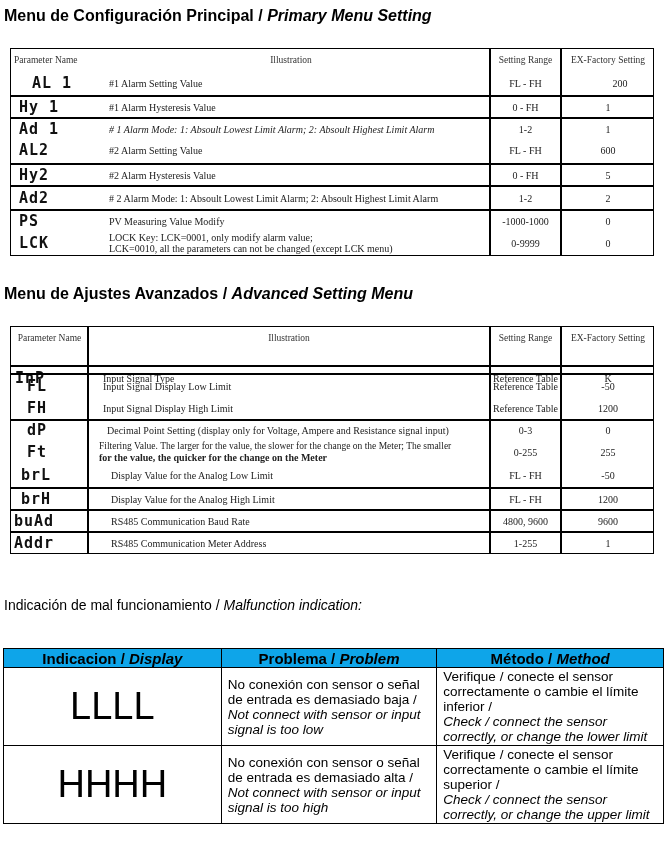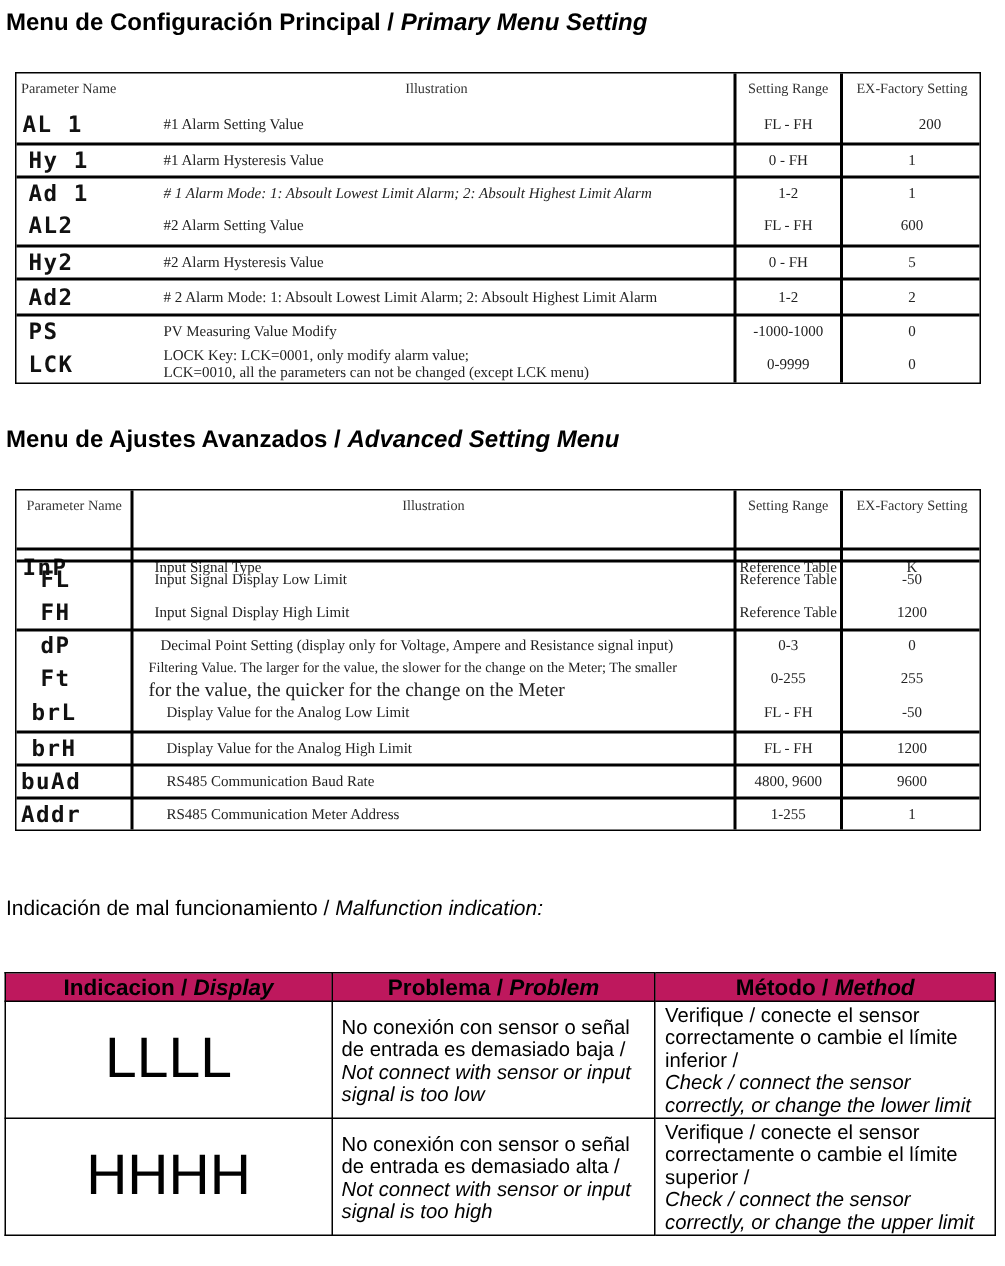--- a/index.html
+++ b/index.html
@@ -13,21 +13,21 @@
   .prow { position: absolute; left: 0; right: 0; box-sizing: border-box; }
   .prow.sep { border-top: 2px solid #000; }
   .pcell { position: absolute; top: 0; bottom: 0; display: flex; align-items: center; box-sizing: border-box; }
   .pcell.center { justify-content: center; text-align: center; }
   .vline { position: absolute; top: 0; bottom: 0; width: 0; border-left: 2px solid #000; }
   .seg { font-family: "DejaVu Sans Mono", monospace; font-weight: bold; font-size: 15px; letter-spacing: 1px; color: #111; }
   .hdr { font-size: 9.5px; color: #333; }
   .line { position: absolute; left: 0; white-space: nowrap; }
 
   .mtable { position: absolute; left: 3px; top: 648px; width: 661px; border-collapse: collapse; font-family: "Liberation Sans", sans-serif; }
-  .mtable th { background: #be185d; font-size: 15px; font-weight: bold; height: 18px; padding: 0; border: 1px solid #000; }
+  .mtable th { background: #0ea5e9; font-size: 15px; font-weight: bold; height: 18px; padding: 0; border: 1px solid #000; }
   .mtable th .en { font-style: italic; }
   .mtable td { border: 1px solid #000; vertical-align: middle; padding: 0 0 0 6px; font-size: 13.5px; line-height: 15px; }
   .mtable td.disp { text-align: center; font-size: 38px; padding: 0; }
   .mtable .it { font-style: italic; }
 </style>
 </head>
 <body>
 
 <div class="section-title" style="top:7px;">
   <span>Menu de Configuración Principal</span><span> / </span><span class="en">Primary Menu Setting</span>
@@ -38,21 +38,21 @@
   <div class="vline" style="left:549px;"></div>
 
   <div class="prow" style="top:0; height:22px;">
     <div class="pcell hdr" style="left:3px; width:80px;">Parameter Name</div>
     <div class="pcell hdr center" style="left:90px; width:380px;">Illustration</div>
     <div class="pcell hdr center" style="left:480px; width:69px;">Setting Range</div>
     <div class="pcell hdr center" style="left:551px; width:92px;">EX-Factory Setting</div>
   </div>
 
   <div class="prow" style="top:22px; height:24px;">
-    <div class="pcell seg" style="left:4px;">AL 1</div>
+    <div class="pcell seg" style="left:21px;">AL 1</div>
     <div class="pcell" style="left:98px;">#1 Alarm Setting Value</div>
     <div class="pcell center" style="left:480px; width:69px;">FL - FH</div>
     <div class="pcell center" style="left:551px; width:116px;">200</div>
   </div>
 
   <div class="prow sep" style="top:46px; height:22px;">
     <div class="pcell seg" style="left:8px;">Hy 1</div>
     <div class="pcell" style="left:98px;">#1 Alarm Hysteresis Value</div>
     <div class="pcell center" style="left:480px; width:69px;">0 - FH</div>
     <div class="pcell center" style="left:551px; width:92px;">1</div>
@@ -145,21 +145,21 @@
     <div class="pcell seg" style="left:16px;">dP</div>
     <div class="pcell" style="left:96px;">Decimal Point Setting (display only for Voltage, Ampere and Resistance signal input)</div>
     <div class="pcell center" style="left:480px; width:69px;">0-3</div>
     <div class="pcell center" style="left:551px; width:92px;">0</div>
   </div>
 
   <div class="prow" style="top:112px; height:26px;">
     <div class="pcell seg" style="left:16px;">Ft</div>
     <div class="pcell" style="left:88px; width:390px; display:block;">
       <div class="line" style="left:0; top:2px; font-size:9.5px;">Filtering Value. The larger for the value, the slower for the change on the Meter; The smaller</div>
-      <div class="line" style="left:0; top:13px; font-size:13px;">for the value, the quicker for the change on the Meter</div>
+      <div class="line" style="left:0; top:13px; font-size:10px;font-weight:bold;">for the value, the quicker for the change on the Meter</div>
     </div>
     <div class="pcell center" style="left:480px; width:69px;">0-255</div>
     <div class="pcell center" style="left:551px; width:92px;">255</div>
   </div>
 
   <div class="prow" style="top:138px; height:20px;">
     <div class="pcell seg" style="left:10px;text-align:center;">brL</div>
     <div class="pcell" style="left:100px;">Display Value for the Analog Low Limit</div>
     <div class="pcell center" style="left:480px; width:69px;">FL - FH</div>
     <div class="pcell center" style="left:551px; width:92px;">-50</div>

